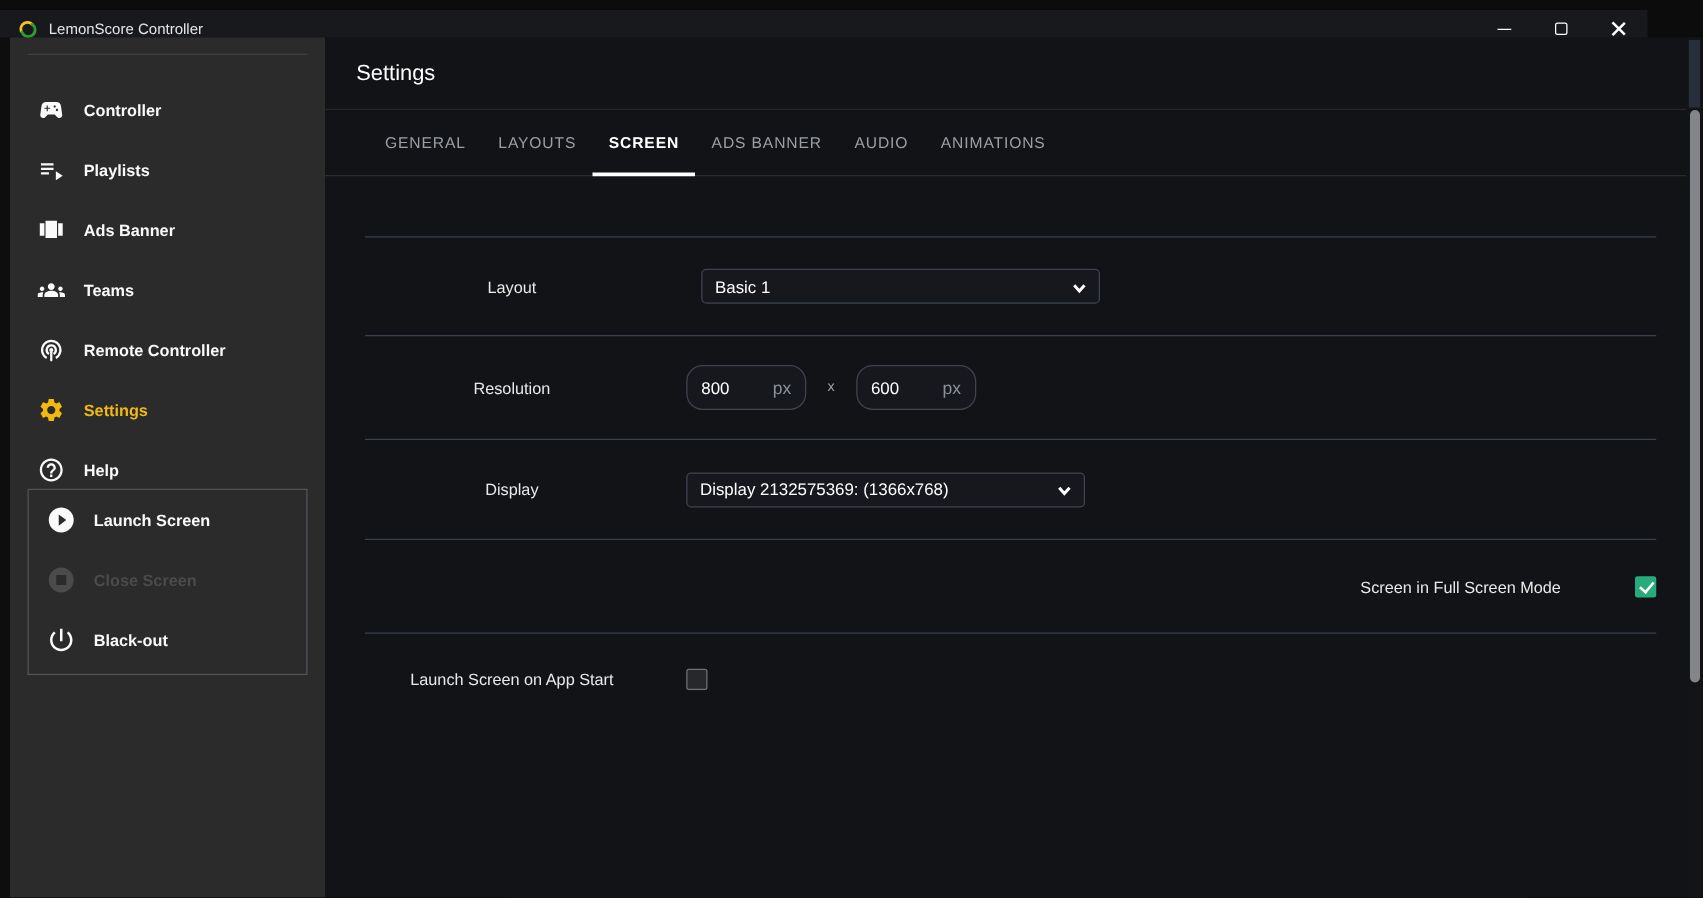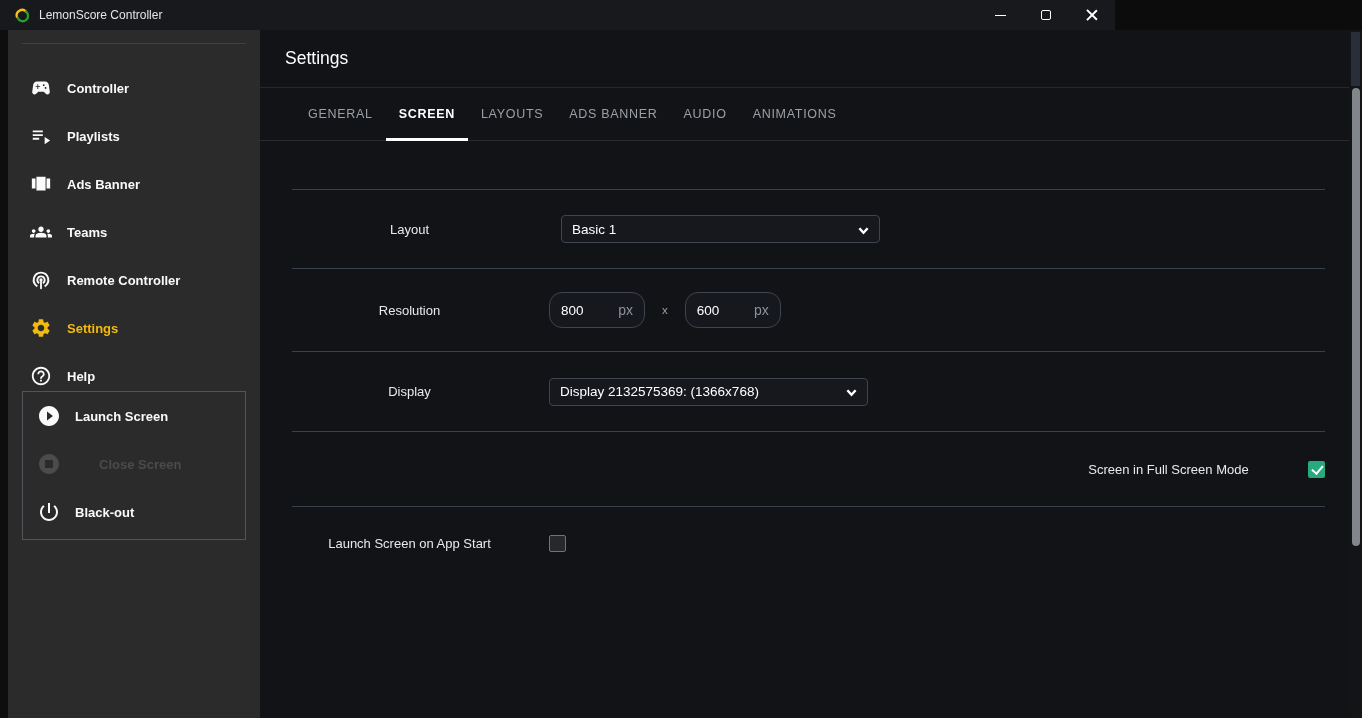--- a/index.html
+++ b/index.html
@@ -1,21 +1,21 @@
 <!DOCTYPE html>
 <html><head>
 <meta charset="utf-8">
 <style>
   * { margin:0; padding:0; box-sizing:border-box; }
   html,body { width:1362px; height:718px; overflow:hidden; background:#0c0c0c;
               font-family:"Liberation Sans", sans-serif; }
   .root { position:relative; width:1362px; height:718px; }
 
   
-  .titlebar { position:absolute; top:0; left:0; width:1115px; height:30px;
+  .titlebar { position:absolute; top:8px; left:0; width:1318px; height:30px;
               background:#17191d; display:flex; align-items:center; }
   .titlebar-logo { width:16px; height:16px; margin-left:14px; }
   .titlebar-title { color:#e3e5e8; font-size:12px; margin-left:9px; }
   .win-controls { margin-left:auto; display:flex; height:30px; }
   .win-btn { width:46px; height:30px; display:flex; align-items:center; justify-content:center; cursor:pointer; }
   .glyph-min { width:11px; height:1px; background:#fff; }
   .glyph-max { width:10px; height:10px; border:1px solid #fff; border-radius:2px; }
   .glyph-close { position:relative; width:12px; height:12px; }
   .glyph-close::before,.glyph-close::after { content:""; position:absolute; left:5px; top:-1px;
       width:1.5px; height:14px; background:#fff; }
@@ -37,21 +37,21 @@
   .nav-item { height:48px; display:flex; align-items:center; padding-left:22px; cursor:pointer;
               color:#fafafa; font-size:13px; font-weight:bold; }
   .nav-item .nicon { width:22px; height:22px; margin-right:15px; flex:0 0 22px; display:flex; align-items:center; }
   .nav-item svg { width:22px; height:22px; fill:currentColor; }
   .nav-item.active { color:#f2ba0f; }
   .screen-box { margin:-9px 14px 0 14px; border:1px solid #50555b; height:149px; }
   .sc-item { height:48px; display:flex; align-items:center; padding-left:14px; cursor:pointer;
              color:#fafafa; font-size:13px; font-weight:bold; }
   .sc-item .nicon { width:24px; height:24px; margin-right:14px; display:flex; align-items:center; }
   .sc-item svg { width:24px; height:24px; fill:currentColor; }
-  .sc-item.disabled { color:#4b4b4b;gap:24px; }
+  .sc-item.disabled { color:#4b4b4b; }
 
   
   .main-header { height:58px; border-bottom:1px solid #272727; display:flex; align-items:center; padding-left:25px; }
   .page-title { color:#ffffff; font-size:17.5px; font-weight:500; }
   .tabs { height:53px; display:flex; align-items:stretch; padding-left:35px; border-bottom:1px solid #2c2c2c; }
   .tab { display:flex; align-items:center; padding:0 13px; color:#9aa0a6; font-size:12.5px;
          letter-spacing:0.7px; cursor:pointer; position:relative; }
   .tab.active { color:#ffffff; font-weight:bold; }
   .tab.active::after { content:""; position:absolute; left:0; right:0; bottom:-1px; height:3px; background:#ffffff; }
 
@@ -210,22 +210,22 @@
       </div>
     </div>
 
     <div class="main">
       <div class="main-header">
         <span class="page-title">Settings</span>
       </div>
 
       <div class="tabs">
         <div class="tab">GENERAL</div>
+        <div class="tab">LAYOUTS</div>
         <div class="tab active">SCREEN</div>
-        <div class="tab">LAYOUTS</div>
         <div class="tab">ADS BANNER</div>
         <div class="tab">AUDIO</div>
         <div class="tab">ANIMATIONS</div>
       </div>
 
       <div class="rows">
 
         <div class="form-row r-layout">
           <div class="row-label">Layout</div>
           <div class="row-control">

